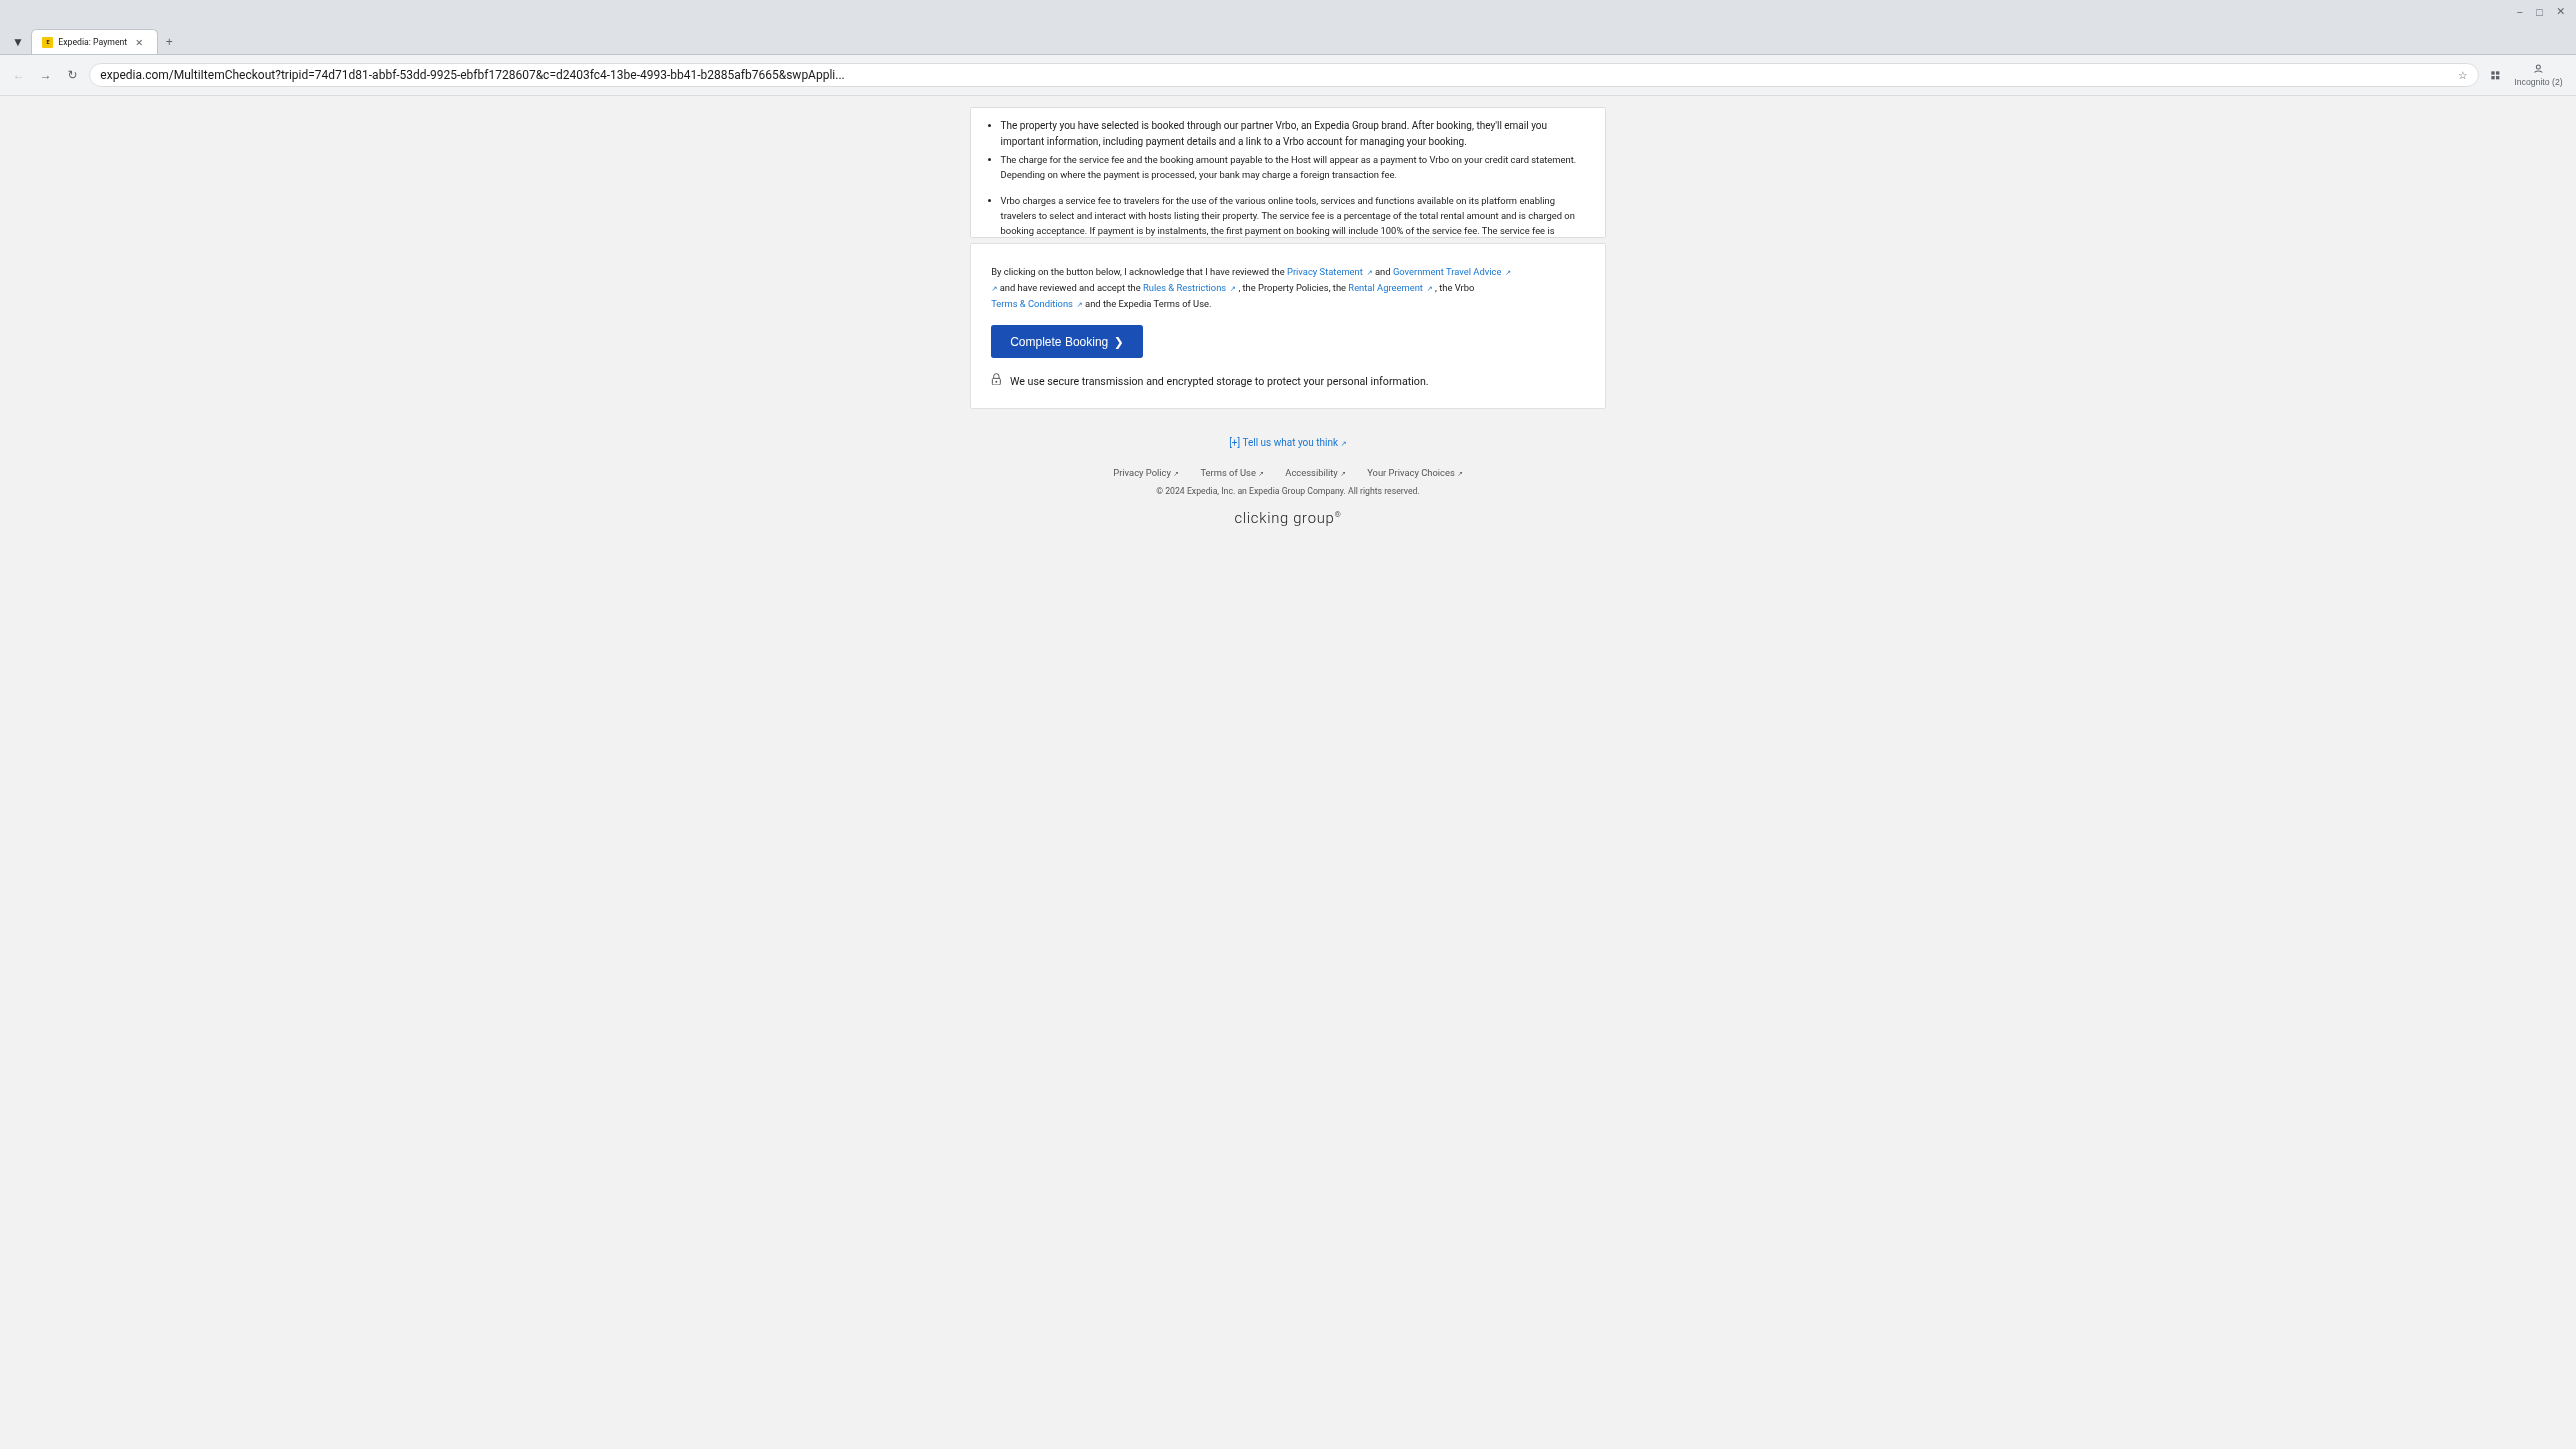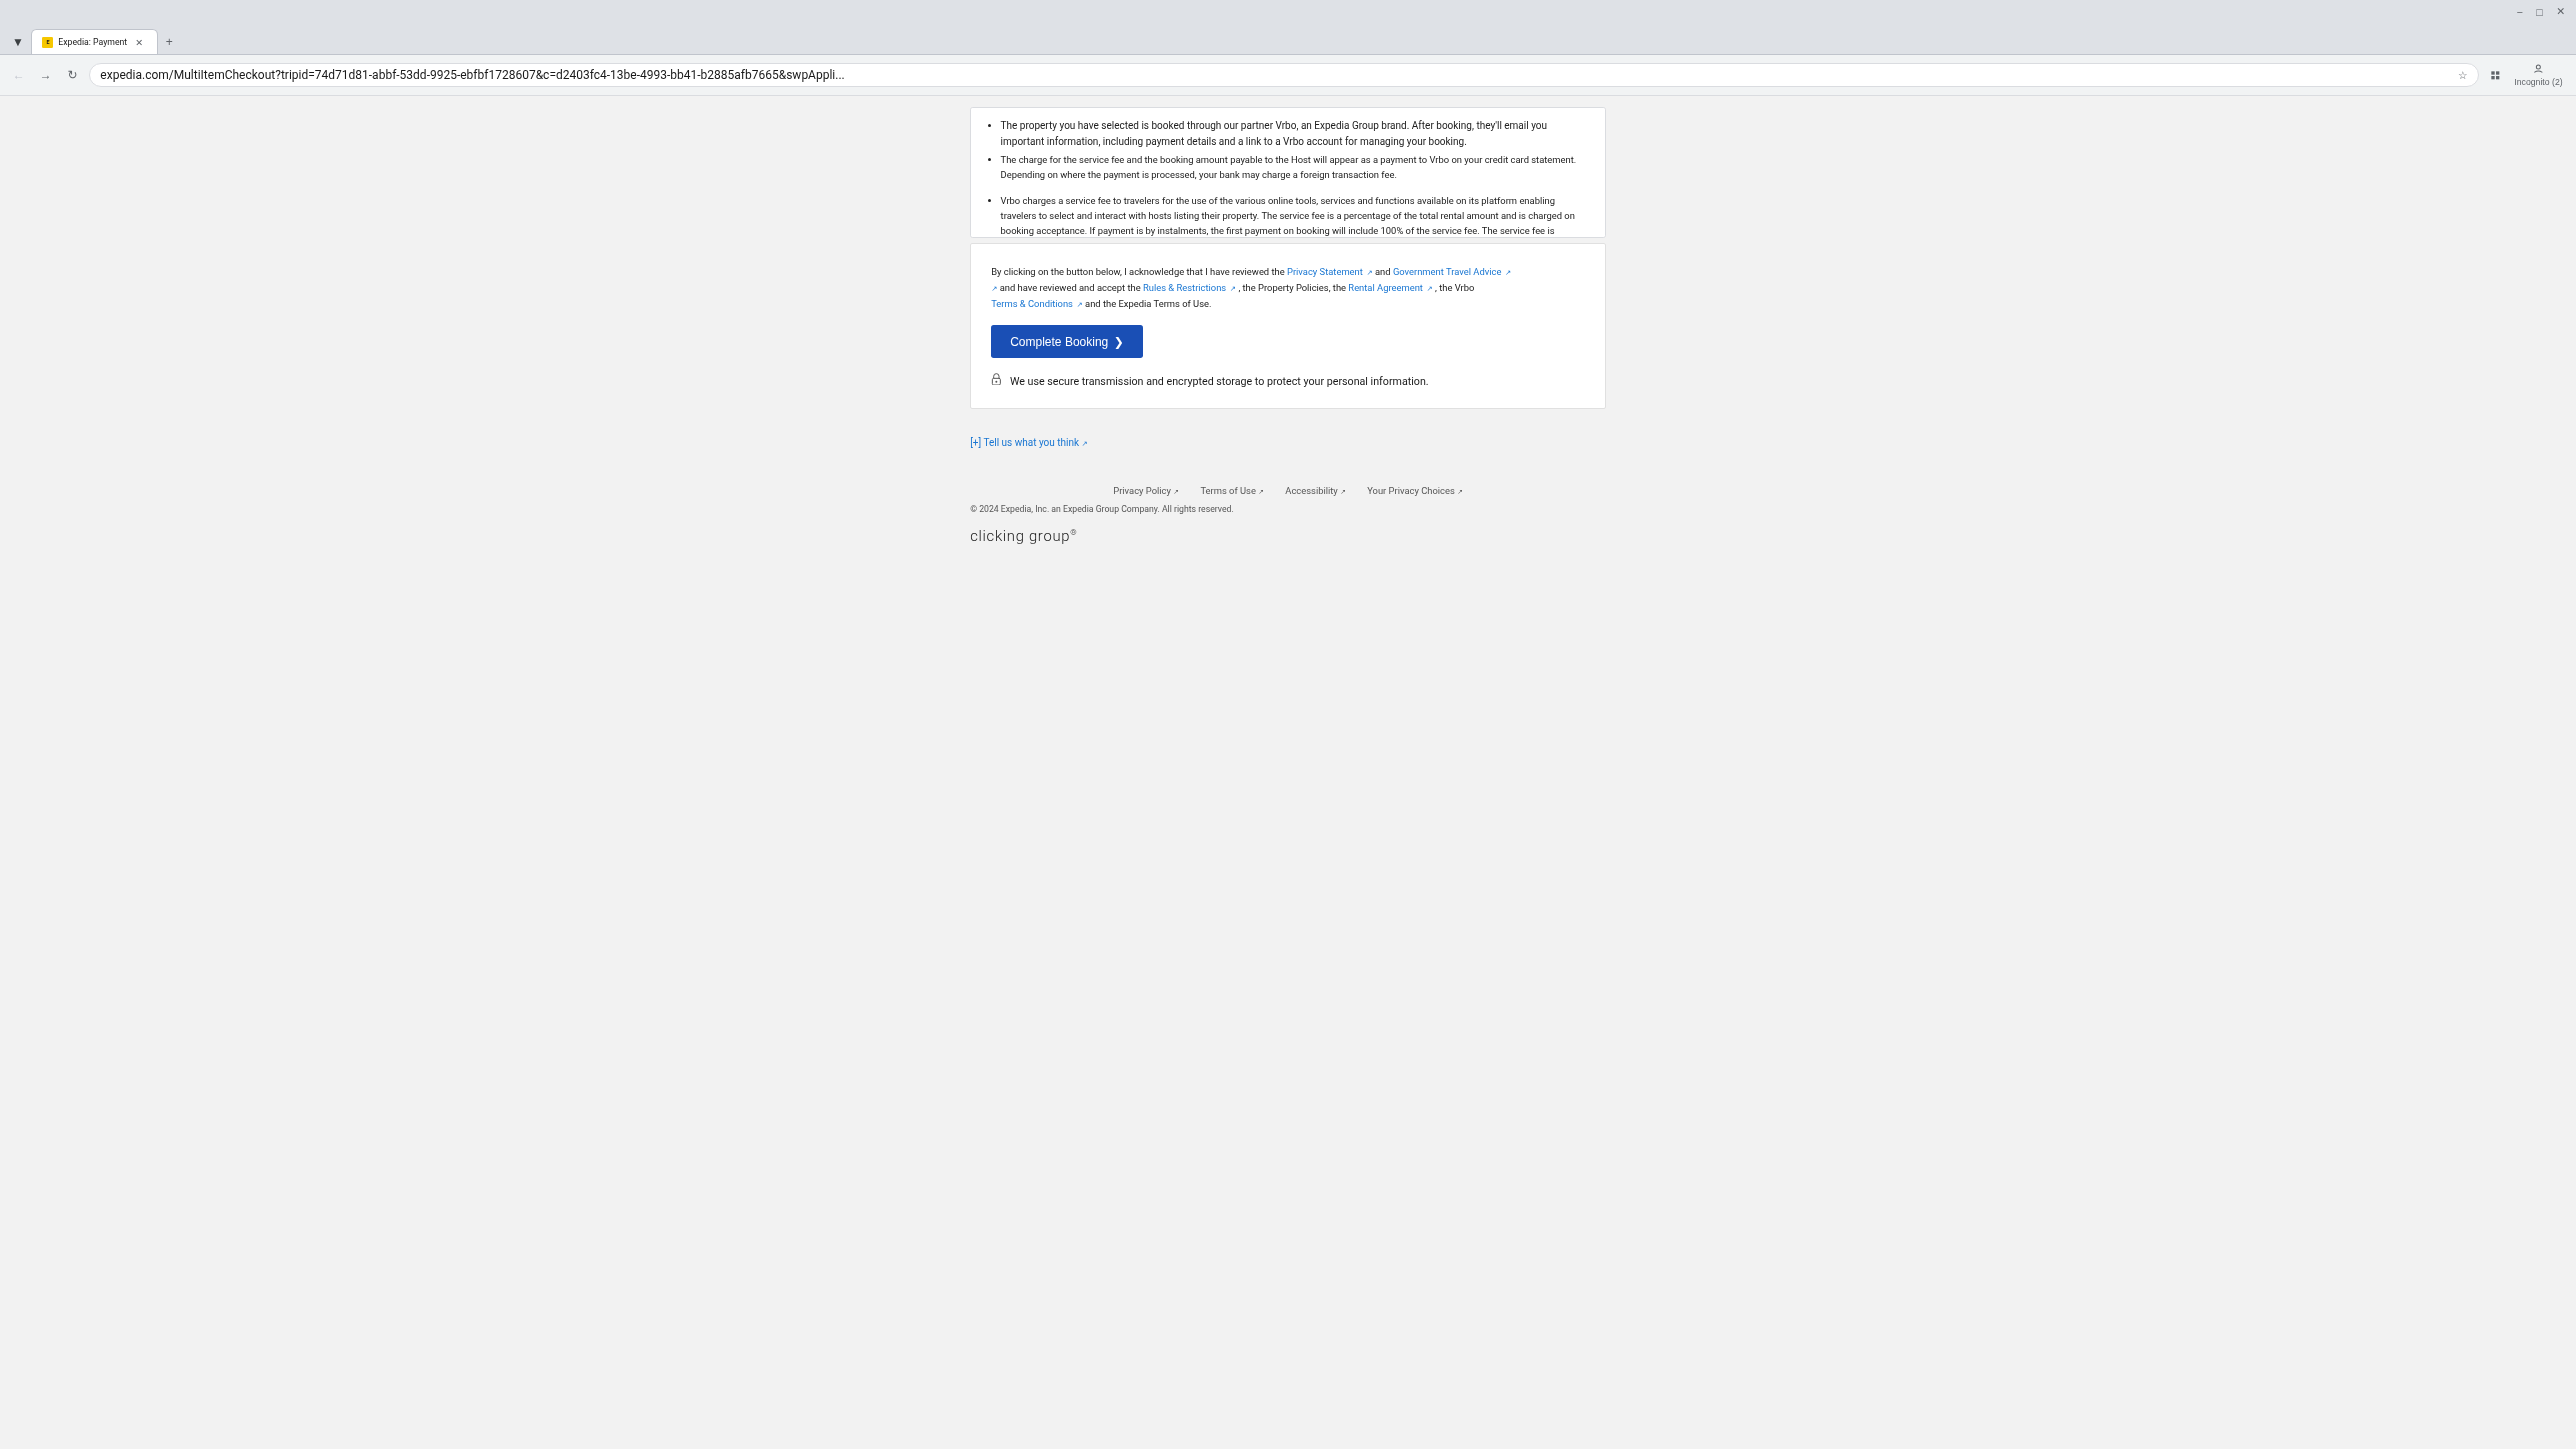--- a/index.html
+++ b/index.html
@@ -263,38 +263,37 @@
 
     .lock-icon {
       color: #555;
       font-size: 12px;
       margin-top: 1.3px;
       flex-shrink: 0;
     }
 
     
     .footer {
-      text-align: left;
+      text-align: center;
       padding: 21.5px 10.7px;
     }
 
     .tell-us-link {
       color: #1976d2;
       text-decoration: none;
       font-size: 10px;
       display: inline-block;
       margin-bottom: 19px;
     }
 
     .footer-links {
       display: flex;
       justify-content: center;
       gap: 21.5px;
       margin-bottom: 8px;
-      margin-top: 18px;
     }
 
     .footer-link {
       color: #555;
       text-decoration: none;
       font-size: 9.4px;
     }
 
     .copyright {
       font-size: 8.7px;

